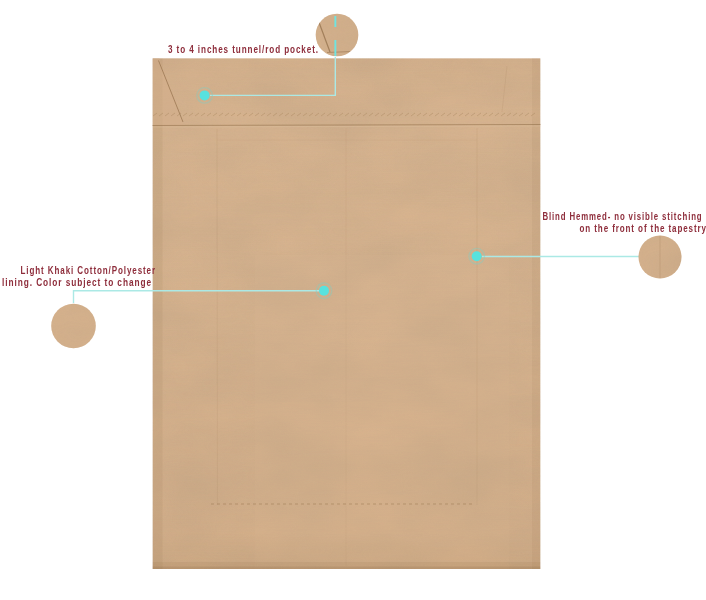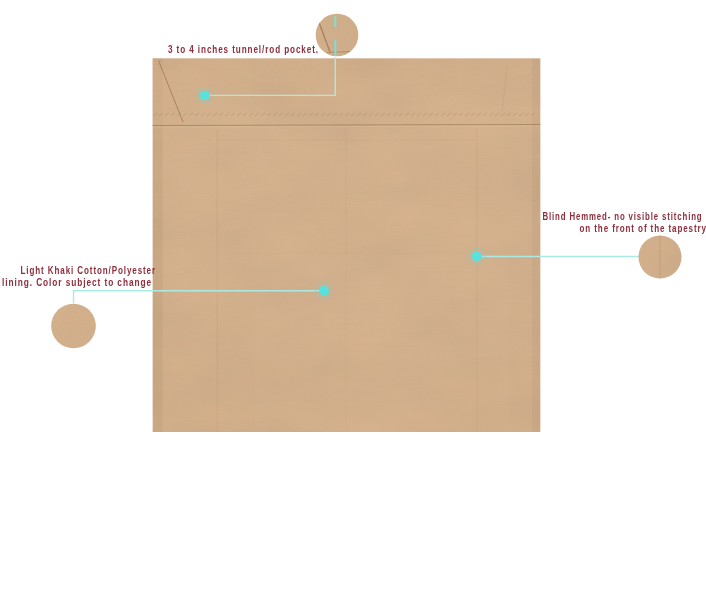--- a/index.html
+++ b/index.html
@@ -1,16 +1,16 @@
 <!DOCTYPE html>
 <html><head>
 <meta charset="utf-8">
 <style>
   html,body{margin:0;padding:0;background:#ffffff;}
-  #stage{position:relative;width:706px;height:432px;background:#ffffff;overflow:hidden;
+  #stage{position:relative;width:706px;height:600px;background:#ffffff;overflow:hidden;
          font-family:"Liberation Sans",sans-serif;}
 </style>
 </head>
 <body>
 <div id="stage">
 <svg width="706" height="600" viewBox="0 0 706 600">
   <defs>
     <filter id="grain" x="-5%" y="-5%" width="110%" height="110%">
       <feTurbulence type="fractalNoise" baseFrequency="0.85" numOctaves="2" seed="7"></feTurbulence>
       <feColorMatrix type="matrix" values="0 0 0 0 0.45, 0 0 0 0 0.36, 0 0 0 0 0.26, 0.9 0 0 0 0"></feColorMatrix>

